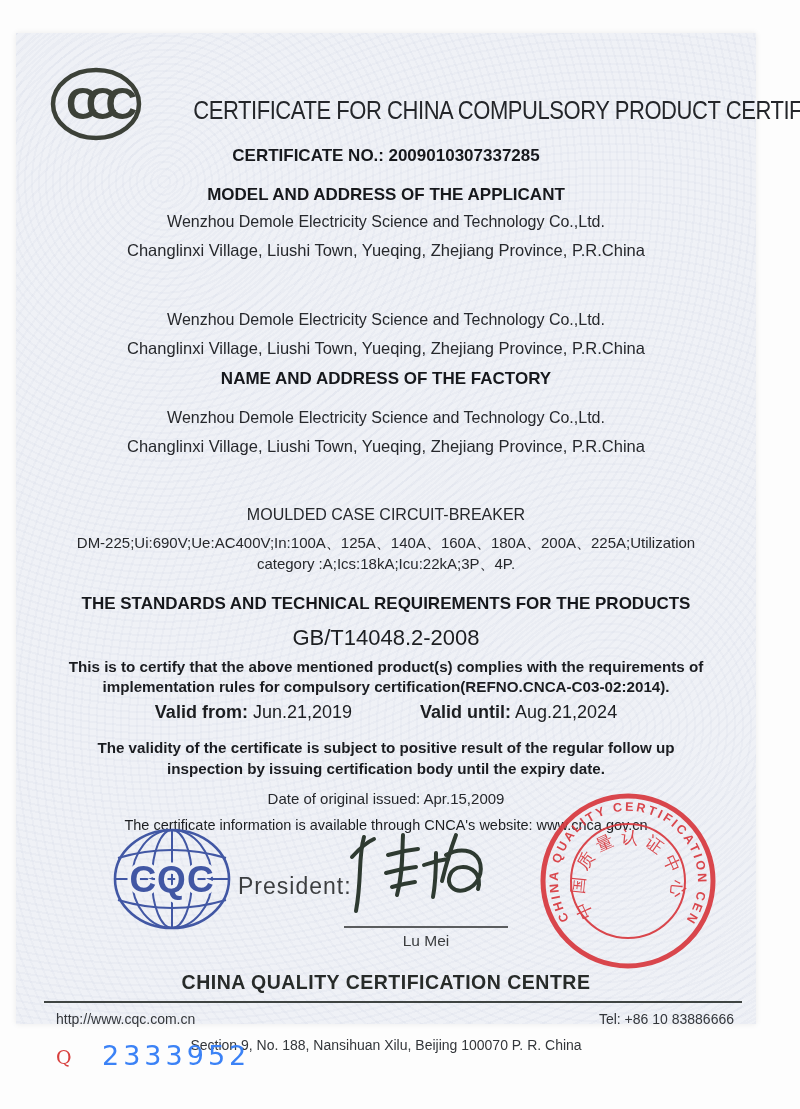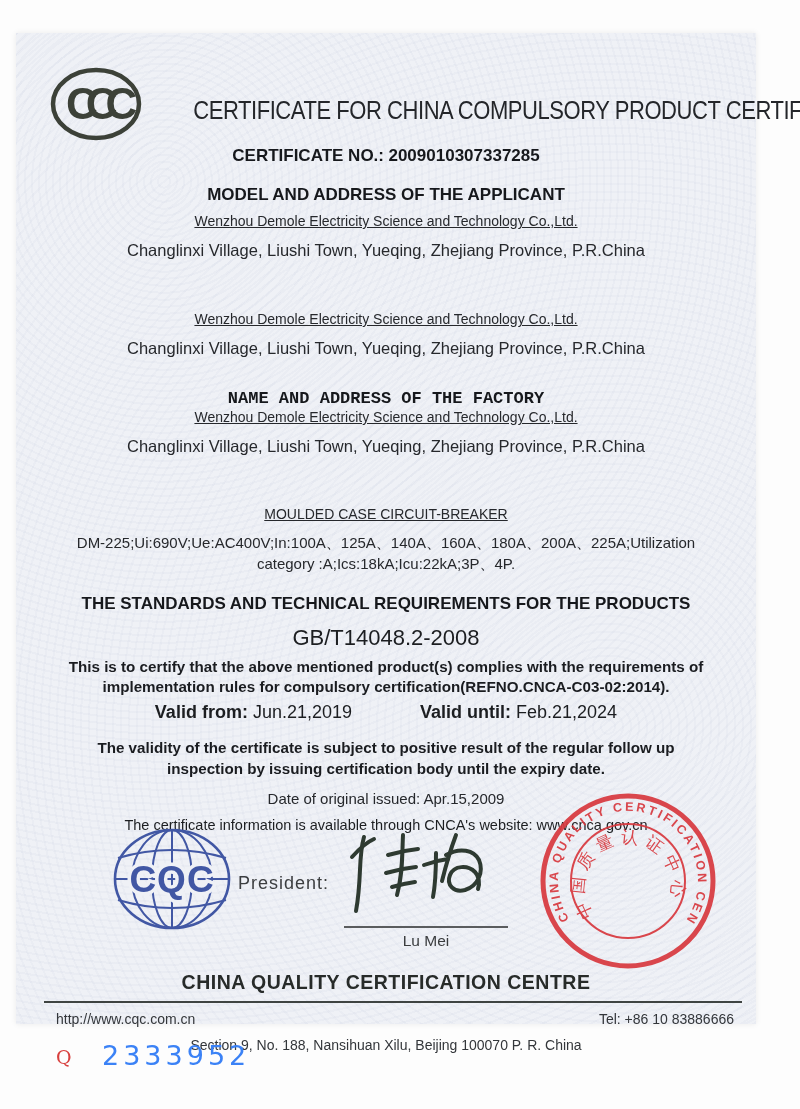--- a/index.html
+++ b/index.html
@@ -20,29 +20,29 @@
     box-shadow:0 0 6px rgba(0,0,0,0.08);
   }
   .abs { position:absolute; }
   .ctr { left:0; width:740px; text-align:center; }
   .hdr-title {
     left:130px; top:63px; width:606px; text-align:center;
     font-size:25px; color:#24262a; white-space:nowrap;
   }
   .hdr-title span { display:inline-block; transform:scaleX(0.88); transform-origin:center; letter-spacing:-0.5px; }
   .h17 { font-size:17px; font-weight:bold; color:#16181c; }
-  .t18 { font-size:14px; color:#26282c;text-decoration:underline; }
+  .t18 { font-size:16px; color:#26282c; }
   .t16 { font-size:16.5px; color:#26282c; }
   .t15 { font-size:15px; color:#26282c; }
   .b15 { font-size:15.2px; font-weight:bold; color:#1a1c20; }
   .valid-row { font-size:18px; }
   .valid-row .lbl { font-weight:bold;text-align:right; }
   .valid-gap { display:inline-block; width:58px; }
   .president {
-    font-size:18px; color:#3c3e40; letter-spacing:1px;
+    font-size:23px; color:#3c3e40; letter-spacing:1px;
   }
   .sig-line { background:#5a5c5e; height:1.5px; }
   .lumei { font-size:15.5px; color:#3a3c3e; }
   .footer-title { font-size:19.5px; font-weight:bold; letter-spacing:0.5px; color:#272b29; }
   .footer-rule { height:2px; background:#3f4442; }
   .footer-small { font-size:14px; color:#33363a; }
   .serial-q { font-family:"DejaVu Serif", serif; font-size:19px; color:#d8403e; }
   .serial-num { font-family:"DejaVu Sans", sans-serif; font-size:27px; color:#3b82f6; letter-spacing:4px; }
   svg text { font-family:"Liberation Sans", sans-serif; }
 </style>
@@ -65,40 +65,40 @@
     <span class="h17">2009010307337285</span>
   </div>
 
   <div class="abs ctr h17" style="top:152px;">MODEL AND ADDRESS OF THE APPLICANT</div>
   <div class="abs ctr t18" style="top:180px;">Wenzhou Demole Electricity Science and Technology Co.,Ltd.</div>
   <div class="abs ctr t16" style="top:208px;">Changlinxi Village, Liushi Town, Yueqing, Zhejiang Province, P.R.China</div>
 
   <div class="abs ctr t18" style="top:278px;">Wenzhou Demole Electricity Science and Technology Co.,Ltd.</div>
   <div class="abs ctr t16" style="top:306px;">Changlinxi Village, Liushi Town, Yueqing, Zhejiang Province, P.R.China</div>
 
-  <div class="abs ctr h17" style="top:356px;font-family:Liberation Mono, monospace;">NAME AND ADDRESS OF THE FACTORY</div>
+  <div class="abs ctr h17" style="top:336px;">NAME AND ADDRESS OF THE FACTORY</div>
   <div class="abs ctr t18" style="top:376px;">Wenzhou Demole Electricity Science and Technology Co.,Ltd.</div>
   <div class="abs ctr t16" style="top:404px;">Changlinxi Village, Liushi Town, Yueqing, Zhejiang Province, P.R.China</div>
 
   <div class="abs ctr t18" style="top:473px;">MOULDED CASE CIRCUIT-BREAKER</div>
   <div class="abs ctr t15" style="top:501px;">DM-225;Ui:690V;Ue:AC400V;In:100A、125A、140A、160A、180A、200A、225A;Utilization</div>
   <div class="abs ctr t15" style="top:522px;">category  :A;Ics:18kA;Icu:22kA;3P、4P.</div>
 
   <div class="abs ctr h17" style="top:561px;">THE STANDARDS AND TECHNICAL REQUIREMENTS FOR THE PRODUCTS</div>
   <div class="abs ctr" style="top:592px; font-size:22px;">GB/T14048.2-2008</div>
 
   <div class="abs ctr b15" style="top:625px;">This is to certify that the above mentioned product(s) complies with the requirements of</div>
   <div class="abs ctr b15" style="top:645px;">implementation rules for compulsory certification(REFNO.CNCA-C03-02:2014).</div>
 
   <div class="abs ctr valid-row" style="top:669px;">
     <span class="lbl">Valid from:</span>
     <span>Jun.21,2019</span>
     <span class="valid-gap"></span>
     <span class="lbl">Valid until:</span>
-    <span>Feb.21,2024</span>
+    <span>Aug.21,2024</span>
   </div>
 
   <div class="abs ctr b15" style="top:706px;">The validity of the certificate is subject to positive result of the regular follow up</div>
   <div class="abs ctr b15" style="top:727px;">inspection by issuing certification body until the expiry date.</div>
   <div class="abs ctr t15" style="top:757px;">Date of original issued: Apr.15,2009</div>
   <div class="abs ctr" style="top:784px; font-size:14.5px;">The certificate information is available through CNCA's website: www.cnca.gov.cn</div>
 
   <svg class="abs" style="left:94px; top:792px;" width="124" height="108" viewBox="0 0 124 108">
     <g fill="none" stroke="#4157a4" stroke-width="2">
       <ellipse cx="62" cy="54" rx="57" ry="49" stroke-width="2.6"></ellipse>

